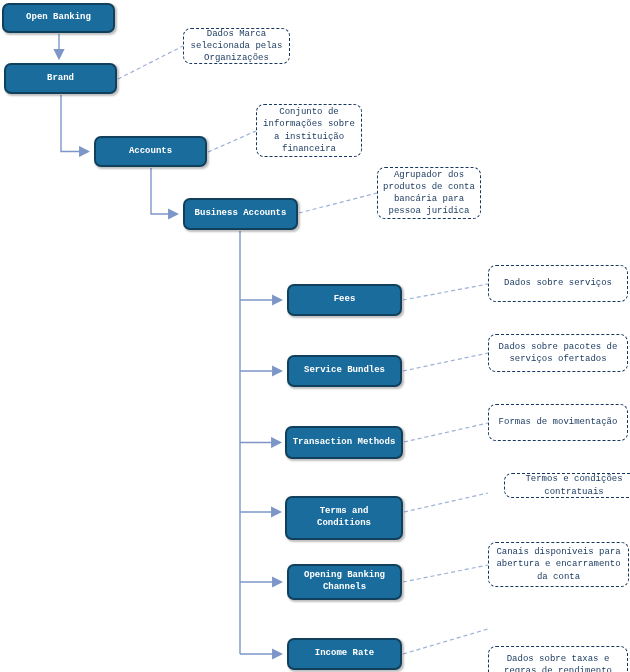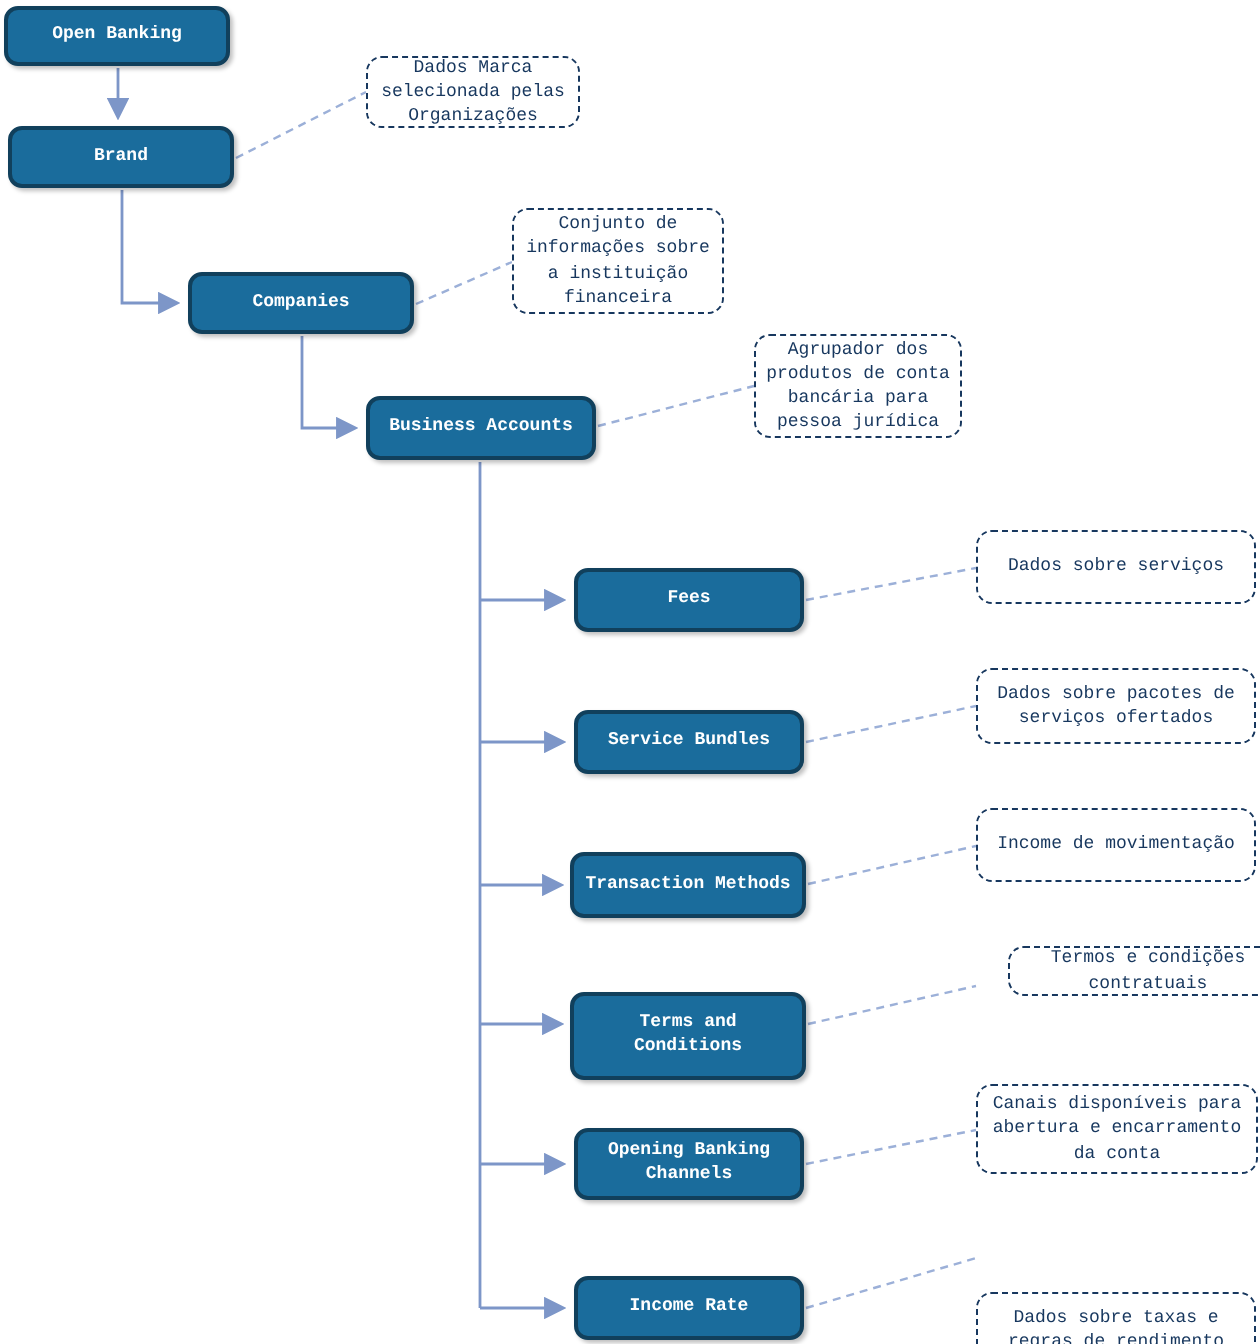--- a/index.html
+++ b/index.html
@@ -80,21 +80,21 @@
       <path d="M404,512 L488,493"></path>
       <path d="M403,582 L488,565"></path>
       <path d="M403,654 L488,629"></path>
     </g>
   </svg>
 
   <div class="node" style="left:2px; top:3px; width:113px; height:30px;">Open Banking</div>
 
   <div class="node" style="left:4px; top:63px; width:113px; height:31px;">Brand</div>
 
-  <div class="node" style="left:94px; top:136px; width:113px; height:31px;">Companies</div>
+  <div class="node" style="left:94px; top:136px; width:113px; height:31px;">Accounts</div>
 
   <div class="node" style="left:183px; top:198px; width:115px; height:32px;">Business Accounts</div>
 
   <div class="node" style="left:287px; top:284px; width:115px; height:32px;">Fees</div>
 
   <div class="node" style="left:287px; top:355px; width:115px; height:32px;">Service Bundles</div>
 
   <div class="node" style="left:285px; top:426px; width:118px; height:33px;">Transaction Methods</div>
 
   <div class="node" style="left:285px; top:496px; width:118px; height:44px;">Terms and Conditions</div>
@@ -106,21 +106,21 @@
   <div class="tip" style="left:183px; top:28px; width:107px; height:36px;">Dados Marca selecionada pelas Organizações</div>
 
   <div class="tip" style="left:256px; top:104px; width:106px; height:53px;">Conjunto de informações sobre a instituição financeira</div>
 
   <div class="tip" style="left:377px; top:167px; width:104px; height:52px;">Agrupador dos produtos de conta bancária para pessoa jurídica</div>
 
   <div class="tip" style="left:488px; top:265px; width:140px; height:37px;">Dados sobre serviços</div>
 
   <div class="tip" style="left:488px; top:334px; width:140px; height:38px;">Dados sobre pacotes de serviços ofertados</div>
 
-  <div class="tip" style="left:488px; top:404px; width:140px; height:37px;">Income de movimentação</div>
+  <div class="tip" style="left:488px; top:404px; width:140px; height:37px;">Formas de movimentação</div>
 
   <div class="tip" style="left:504px; top:473px; width:140px; height:25px;">Termos e condições contratuais</div>
 
   <div class="tip" style="left:488px; top:542px; width:141px; height:45px;">Canais disponíveis para abertura e encarramento da conta</div>
 
   <div class="tip" style="left:488px; top:610px; width:140px; height:38px;margin-top:36px;">Dados sobre taxas e regras de rendimento</div>
 
 </div>
 
 </body></html>

